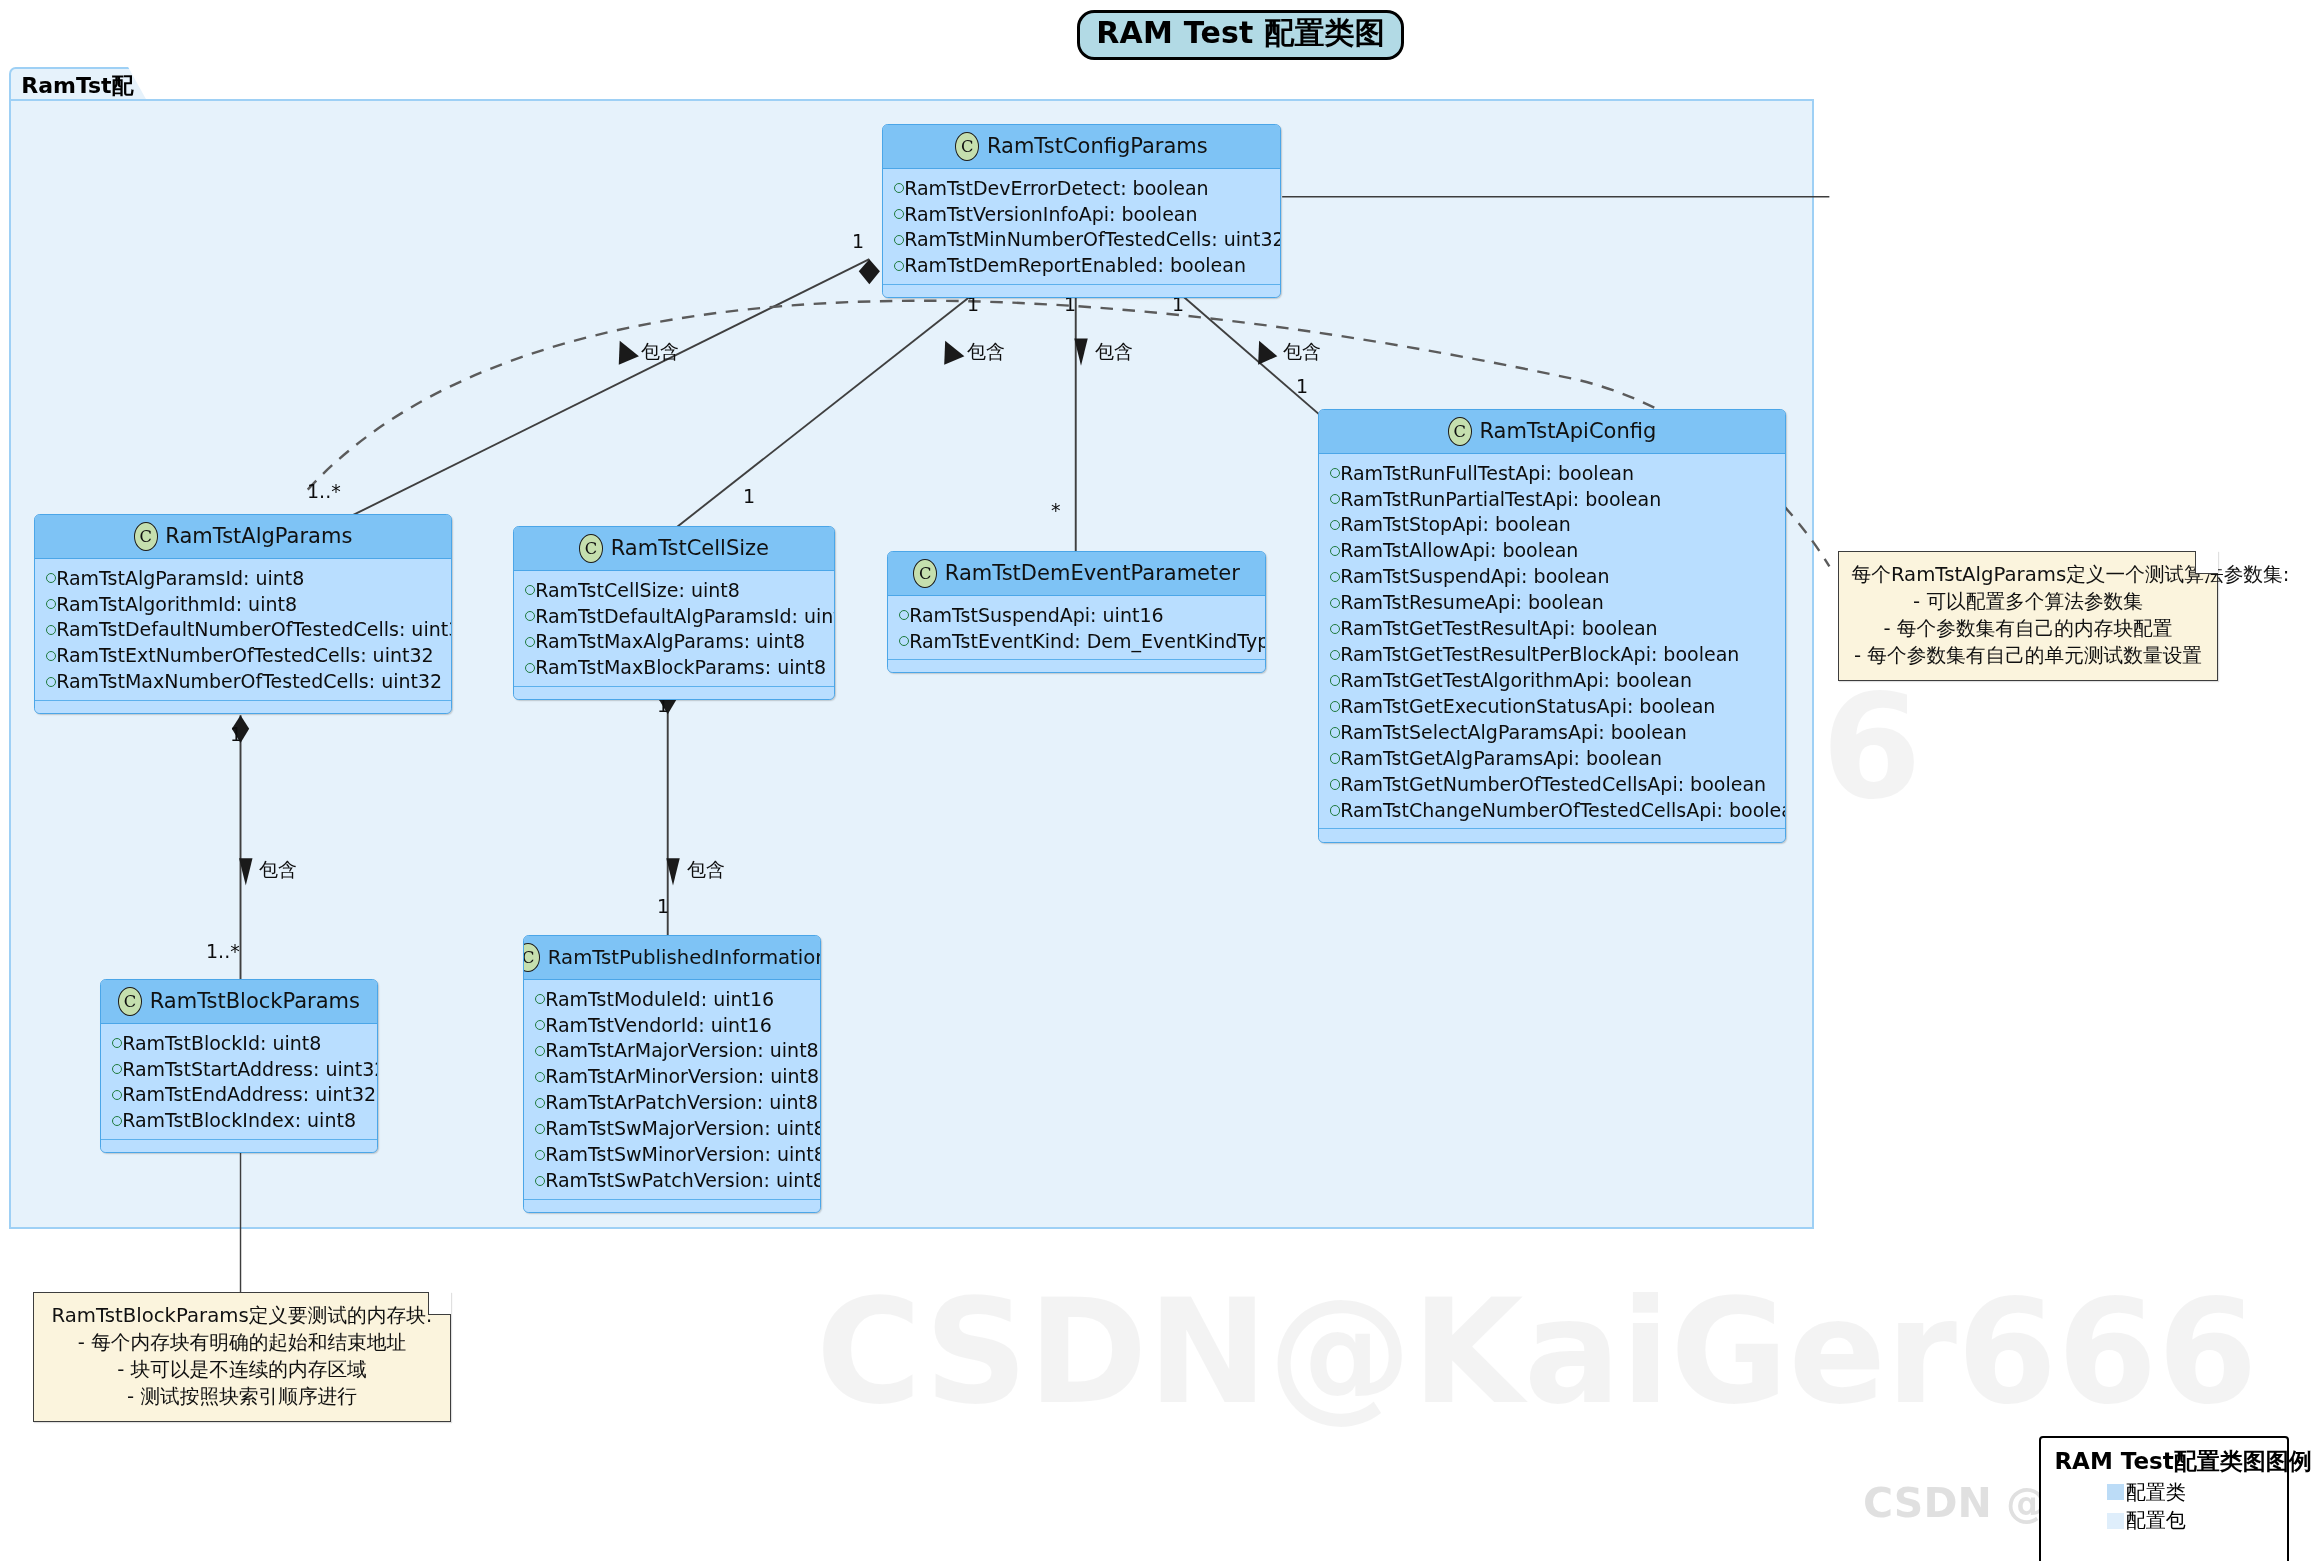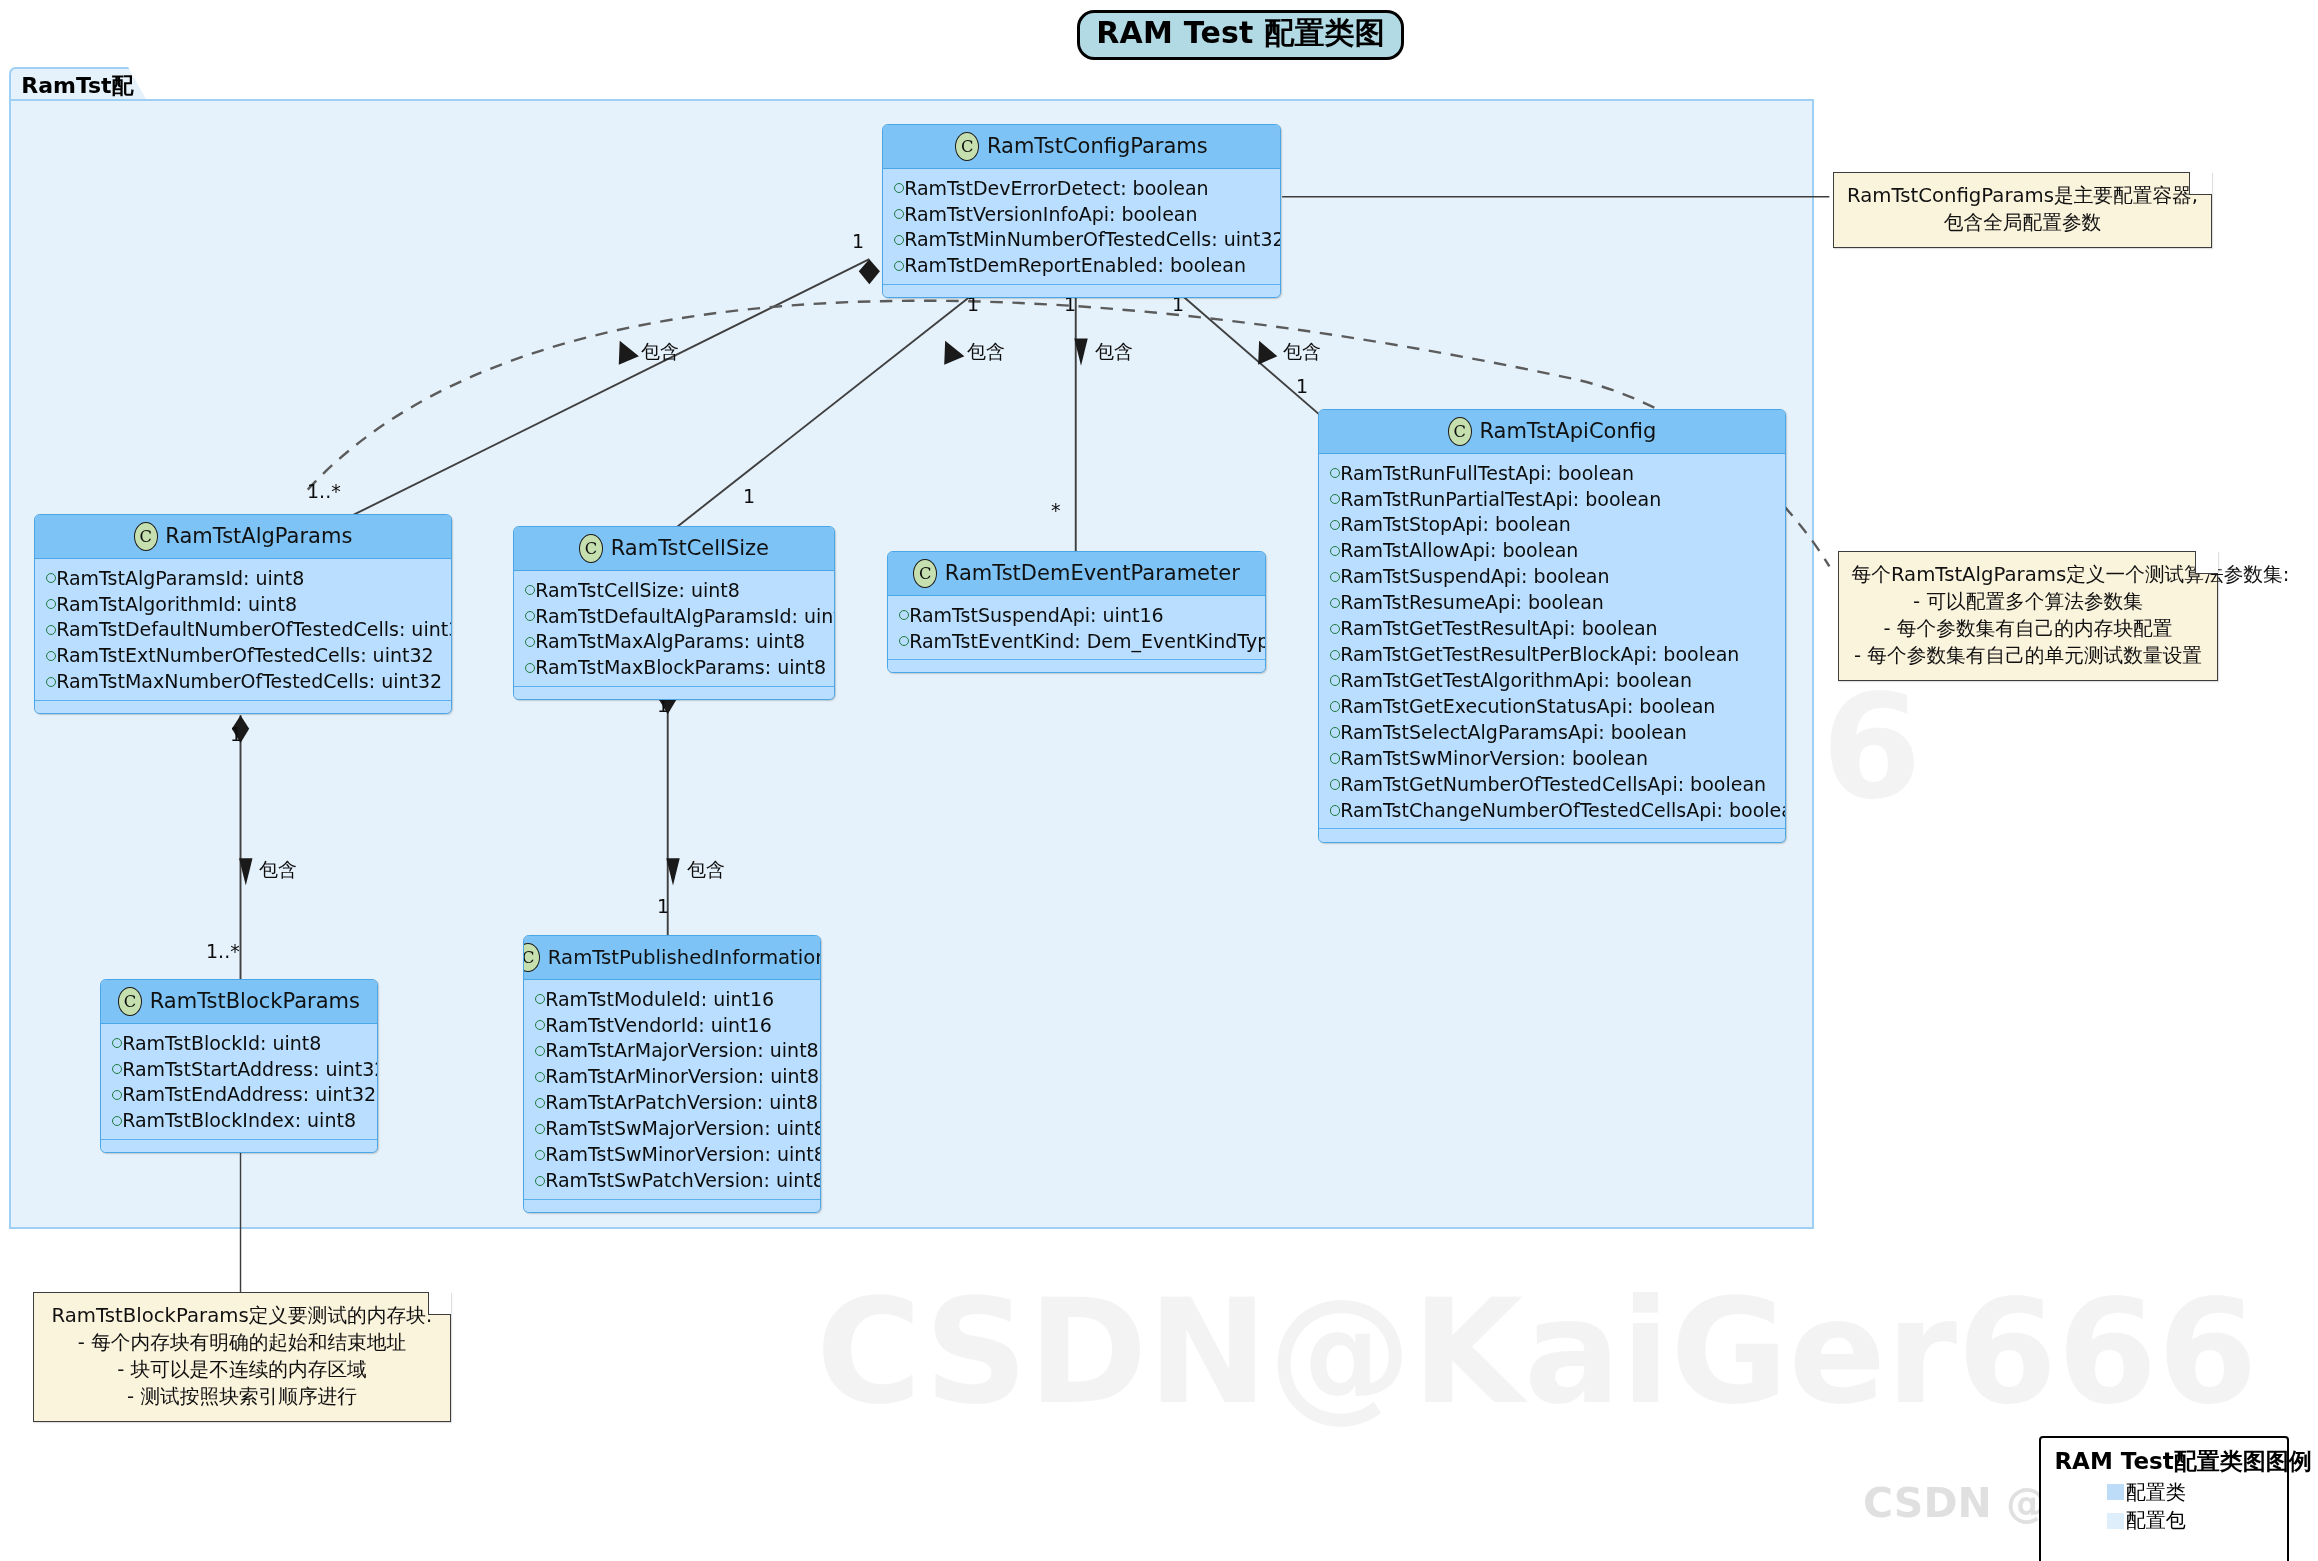--- a/index.html
+++ b/index.html
@@ -251,21 +251,21 @@
       <div class="attr">
           <span class="vis"></span>
           <span>RamTstGetExecutionStatusApi: boolean</span>
         </div>
       <div class="attr">
           <span class="vis"></span>
           <span>RamTstSelectAlgParamsApi: boolean</span>
         </div>
       <div class="attr">
           <span class="vis"></span>
-          <span>RamTstSwMinorVersion: boolean</span>
+          <span>RamTstGetAlgParamsApi: boolean</span>
         </div>
       <div class="attr">
           <span class="vis"></span>
           <span>RamTstGetNumberOfTestedCellsApi: boolean</span>
         </div>
       <div class="attr">
           <span class="vis"></span>
           <span>RamTstChangeNumberOfTestedCellsApi: boolean</span>
         </div>
     </div>
@@ -407,24 +407,20 @@
           <span>RamTstEndAddress: uint32</span>
         </div>
       <div class="attr">
           <span class="vis"></span>
           <span>RamTstBlockIndex: uint8</span>
         </div>
     </div>
     <div class="cls-foot"></div>
   </div>
 
-  <div class="note" style="left:1833px;top:172px;width:379px;">
-    <div class="note-line">RamTstConfigParams是主要配置容器,</div>
-    <div class="note-line">包含全局配置参数</div>
-  </div>
 
   <div class="note" style="left:1838px;top:551px;width:380px;">
     <div class="note-line">每个RamTstAlgParams定义一个测试算法参数集:</div>
     <div class="note-line">- 可以配置多个算法参数集</div>
     <div class="note-line">- 每个参数集有自己的内存块配置</div>
     <div class="note-line">- 每个参数集有自己的单元测试数量设置</div>
   </div>
 
   <div class="note" style="left:33px;top:1292px;width:418px;">
     <div class="note-line">RamTstBlockParams定义要测试的内存块:</div>

